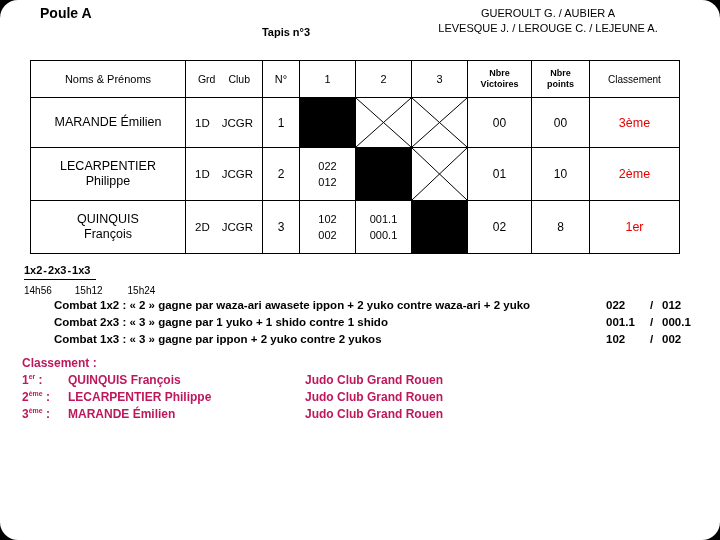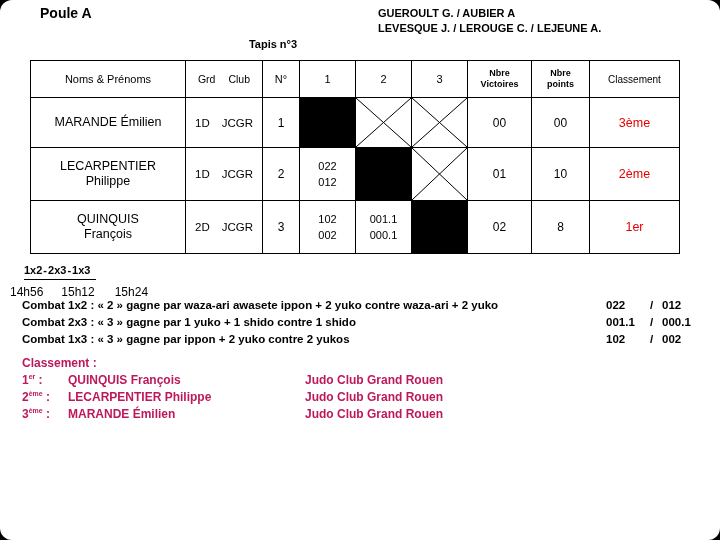--- a/index.html
+++ b/index.html
@@ -8,28 +8,28 @@
     width: 720px; height: 540px;
     background: #000;
     font-family: "Liberation Sans", "DejaVu Sans", sans-serif;
     color: #000;
     position: relative;
     overflow: hidden;
   }
   .slide {
     position: absolute; inset: 0;
     background: #fff;
-    border-radius: 12px;
+    border-radius: 18px;
   }
   .abs { position: absolute; }
 
   
   .pool-title { left: 40px; top: 5px; font-size: 14px; font-weight: 700; }
-  .tapis { left: 208px; top: 26px; width: 130px; text-align: center; font-size: 11px; font-weight: 700; margin-top: 12px; }
-  .officials { left: 378px; top: 6px; width: 340px; text-align: left; font-size: 11px; font-weight: 700; line-height: 14.5px; }
+  .tapis { left: 221px; top: 26px; width: 130px; text-align: center; font-size: 11px; font-weight: 700; }
+  .officials { left: 378px; top: 6px; width: 340px; text-align: center; font-size: 11px; font-weight: 400; line-height: 14.5px; }
 
   
   table.pool { position: absolute; left: 30px; top: 60px; border-collapse: collapse; table-layout: fixed; }
   .pool td {
     border: 1px solid #000;
     padding: 0;
     vertical-align: middle;
     text-align: center;
     position: relative;
     overflow: hidden;
@@ -53,29 +53,29 @@
   .b-rank { font-size: 12.5px; font-weight: 400; color: #e60000; }
   .b-score { font-size: 11px; line-height: 16px; }
 
   .cell-self { background: #000; }
   .cell-x svg { position: absolute; left: 0; top: 0; width: 100%; height: 100%; display: block; }
   .cell-x line { stroke: #000; stroke-width: 1; vector-effect: non-scaling-stroke; }
 
   
   .schedule { left: 24px; top: 264px; font-size: 11px; font-weight: 700; }
   .schedule .order { display: inline-flex; gap: 1px; border-bottom: 1px solid #000; padding: 0 6px 3px 0; }
-  .times { left: 10px; top: 285px; font-size: 12px; }
+  .times { left: 24px; top: 285px; font-size: 10px; }
   .times span { display: inline-block; }
   .times .t1 { width: 48px; }
   .times .t2 { width: 50px; }
 
   
   .combats { left: 22px; top: 297px; width: 676px; font-size: 11.5px; font-weight: 700; line-height: 17px; }
   .combat-line { display: flex; }
-  .combat-text { flex: 1; }
+  .combat-text { flex: 1; margin-left: 32px; }
   .combat-score { display: flex; width: 92px; }
   .combat-score .v1 { width: 44px; }
   .combat-score .sl { width: 12px; }
 
   
   .ranking { left: 22px; top: 355px; color: #be185d; font-weight: 700; font-size: 12px; line-height: 17px; }
   .entry { display: flex; }
   .entry .rank-label { width: 46px; }
   .entry .entry-name { width: 237px; }
   sup { font-size: 0.58em; vertical-align: super; line-height: 0; }

